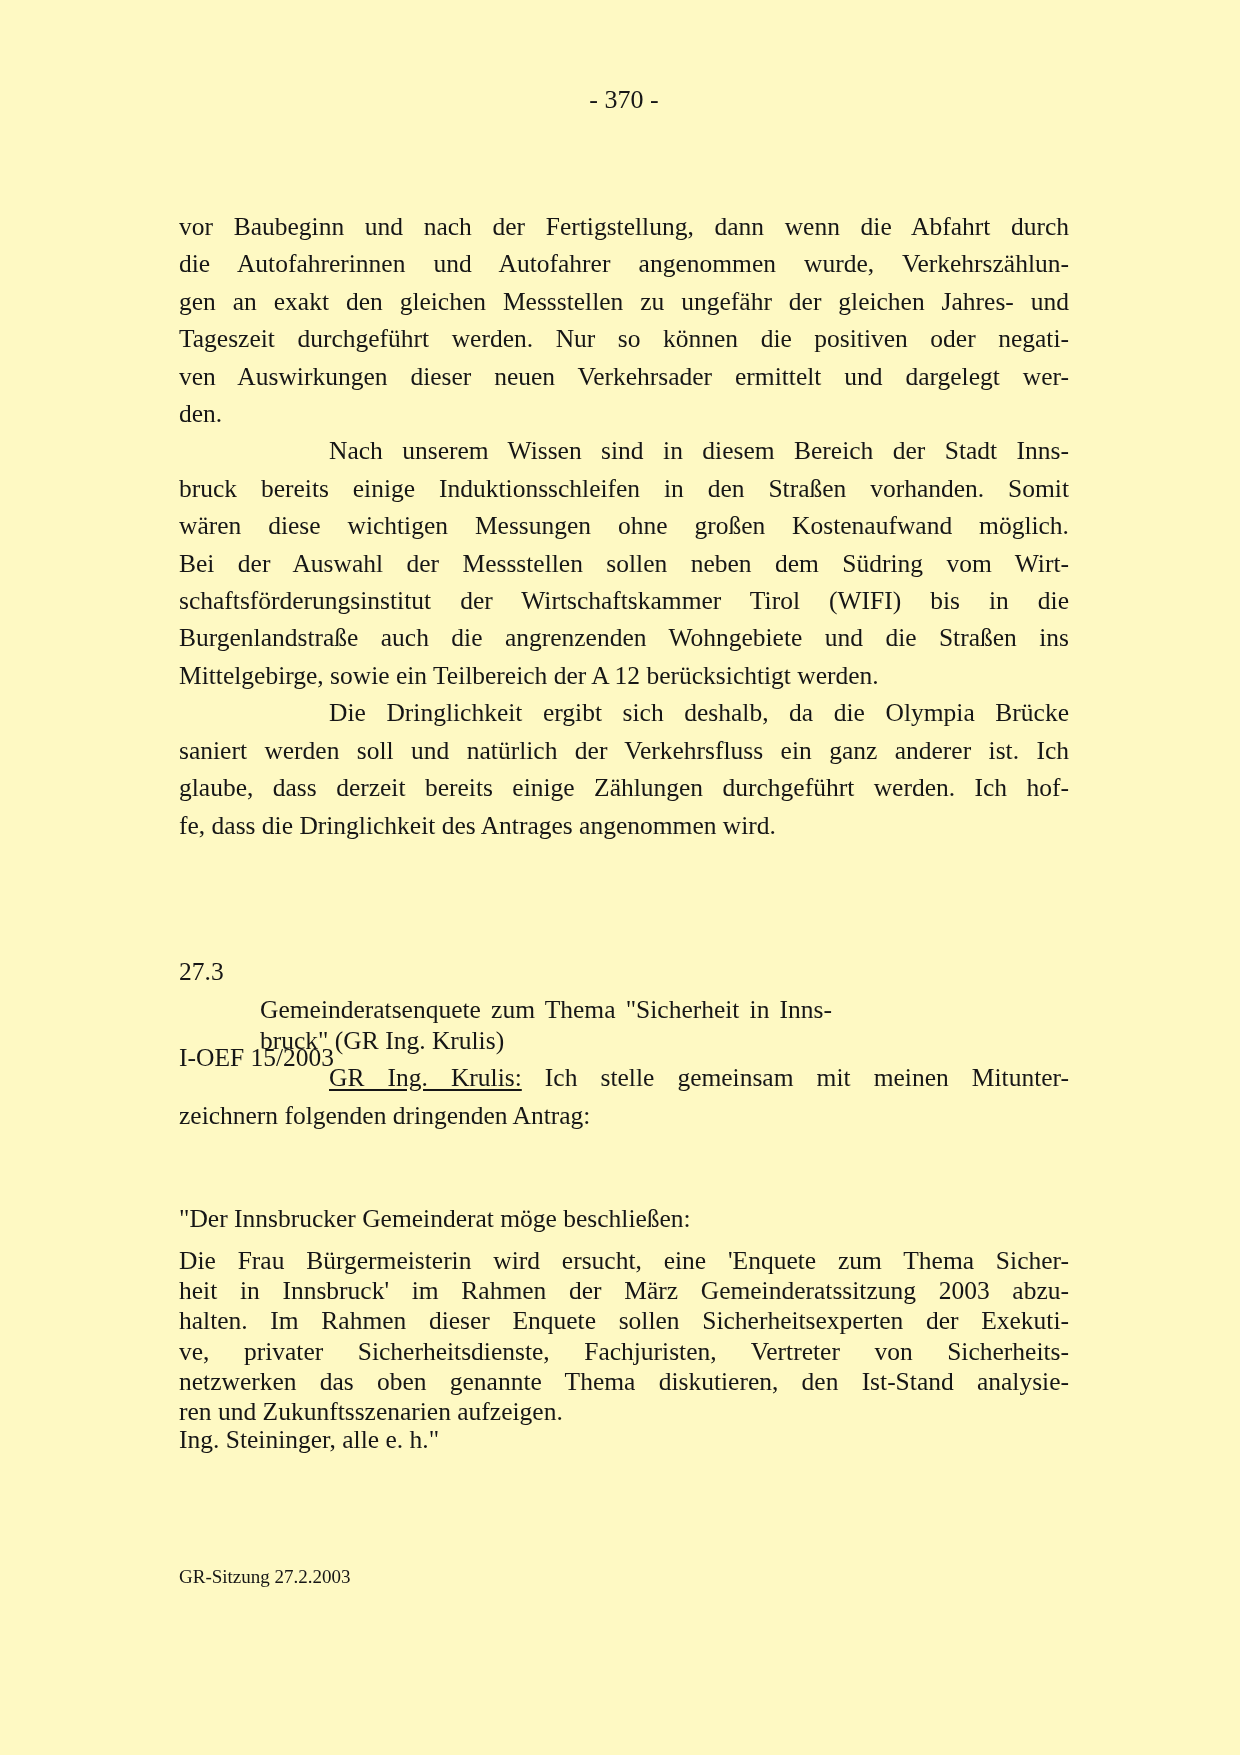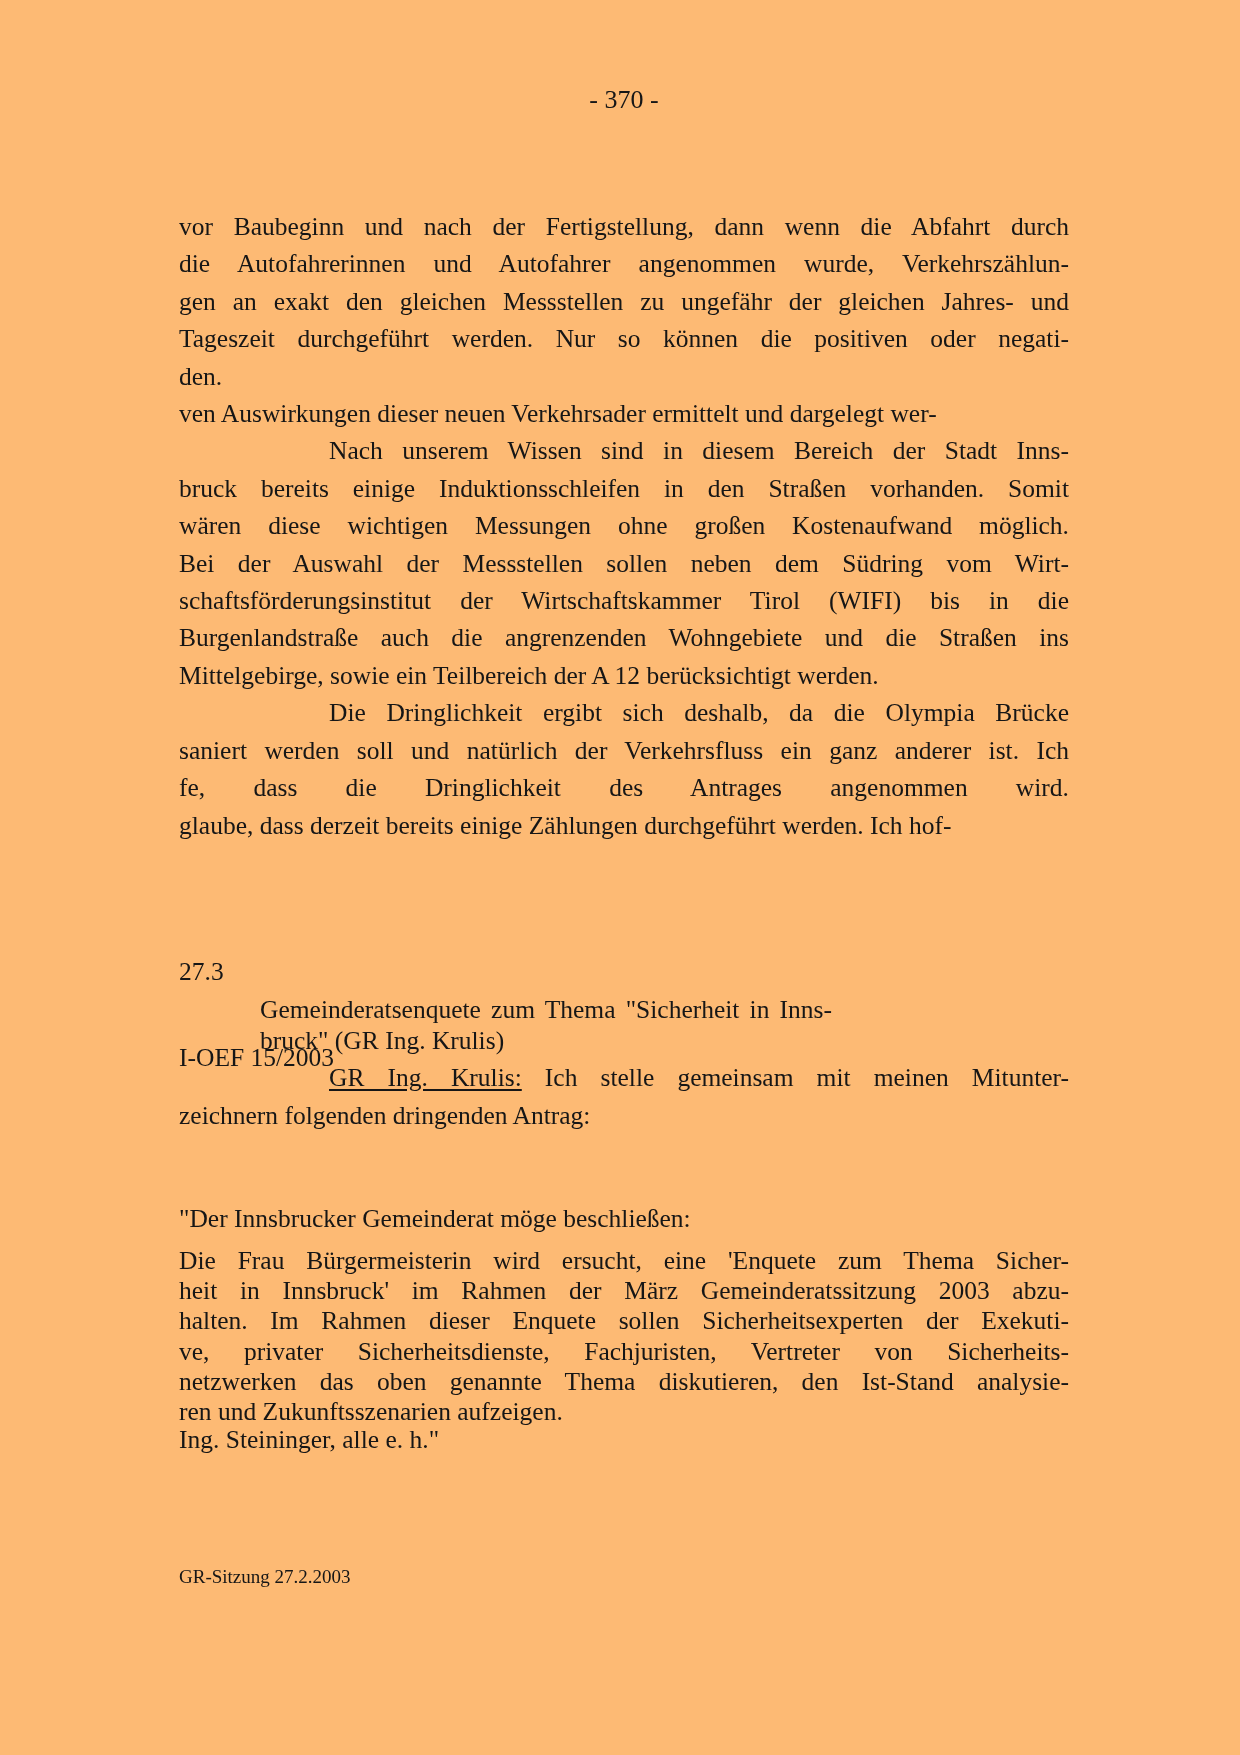--- a/index.html
+++ b/index.html
@@ -4,21 +4,21 @@
 <style>
   html, body {
     margin: 0;
     padding: 0;
     background: #e8e8e8;
   }
   .page {
     position: relative;
     width: 1240px;
     height: 1755px;
-    background: #fdba74;
+    background: #fef9c3;
     color: #161616;
     font-family: "Liberation Serif", "DejaVu Serif", serif;
     font-size: 25.5px;
     overflow: hidden;
   }
   .abs { position: absolute; }
 
   
   .ln { white-space: nowrap; }
   .jl, .lines > .ln:not(:last-child) {
@@ -82,37 +82,37 @@
 <div class="page">
 
   <div class="abs pagenum">- 370 -</div>
 
   <div class="abs bodytext">
     <div class="para lines">
         <div class="ln">vor Baubeginn und nach der Fertigstellung, dann wenn die Abfahrt durch</div>
         <div class="ln">die Autofahrerinnen und Autofahrer angenommen wurde, Verkehrszählun-</div>
         <div class="ln">gen an exakt den gleichen Messstellen zu ungefähr der gleichen Jahres- und</div>
         <div class="ln">Tageszeit durchgeführt werden. Nur so können die positiven oder negati-</div>
+        <div class="ln">ven Auswirkungen dieser neuen Verkehrsader ermittelt und dargelegt wer-</div>
         <div class="ln">den.</div>
-        <div class="ln">ven Auswirkungen dieser neuen Verkehrsader ermittelt und dargelegt wer-</div>
       </div>
     <div class="para lines first-indent">
         <div class="ln">Nach unserem Wissen sind in diesem Bereich der Stadt Inns-</div>
         <div class="ln">bruck bereits einige Induktionsschleifen in den Straßen vorhanden. Somit</div>
         <div class="ln">wären diese wichtigen Messungen ohne großen Kostenaufwand möglich.</div>
         <div class="ln">Bei der Auswahl der Messstellen sollen neben dem Südring vom Wirt-</div>
         <div class="ln">schaftsförderungsinstitut der Wirtschaftskammer Tirol (WIFI) bis in die</div>
         <div class="ln">Burgenlandstraße auch die angrenzenden Wohngebiete und die Straßen ins</div>
         <div class="ln">Mittelgebirge, sowie ein Teilbereich der A 12 berücksichtigt werden.</div>
       </div>
     <div class="para lines first-indent">
         <div class="ln">Die Dringlichkeit ergibt sich deshalb, da die Olympia Brücke</div>
         <div class="ln">saniert werden soll und natürlich der Verkehrsfluss ein ganz anderer ist. Ich</div>
+        <div class="ln">glaube, dass derzeit bereits einige Zählungen durchgeführt werden. Ich hof-</div>
         <div class="ln">fe, dass die Dringlichkeit des Antrages angenommen wird.</div>
-        <div class="ln">glaube, dass derzeit bereits einige Zählungen durchgeführt werden. Ich hof-</div>
       </div>
   </div>
 
   <div class="abs section-heading">
     <span class="section-num">27.3</span>
     <span>I-OEF 15/2003</span>
   </div>
 
   <div class="abs section-title lines">
       <div class="ln">Gemeinderatsenquete zum Thema "Sicherheit in Inns-</div>

